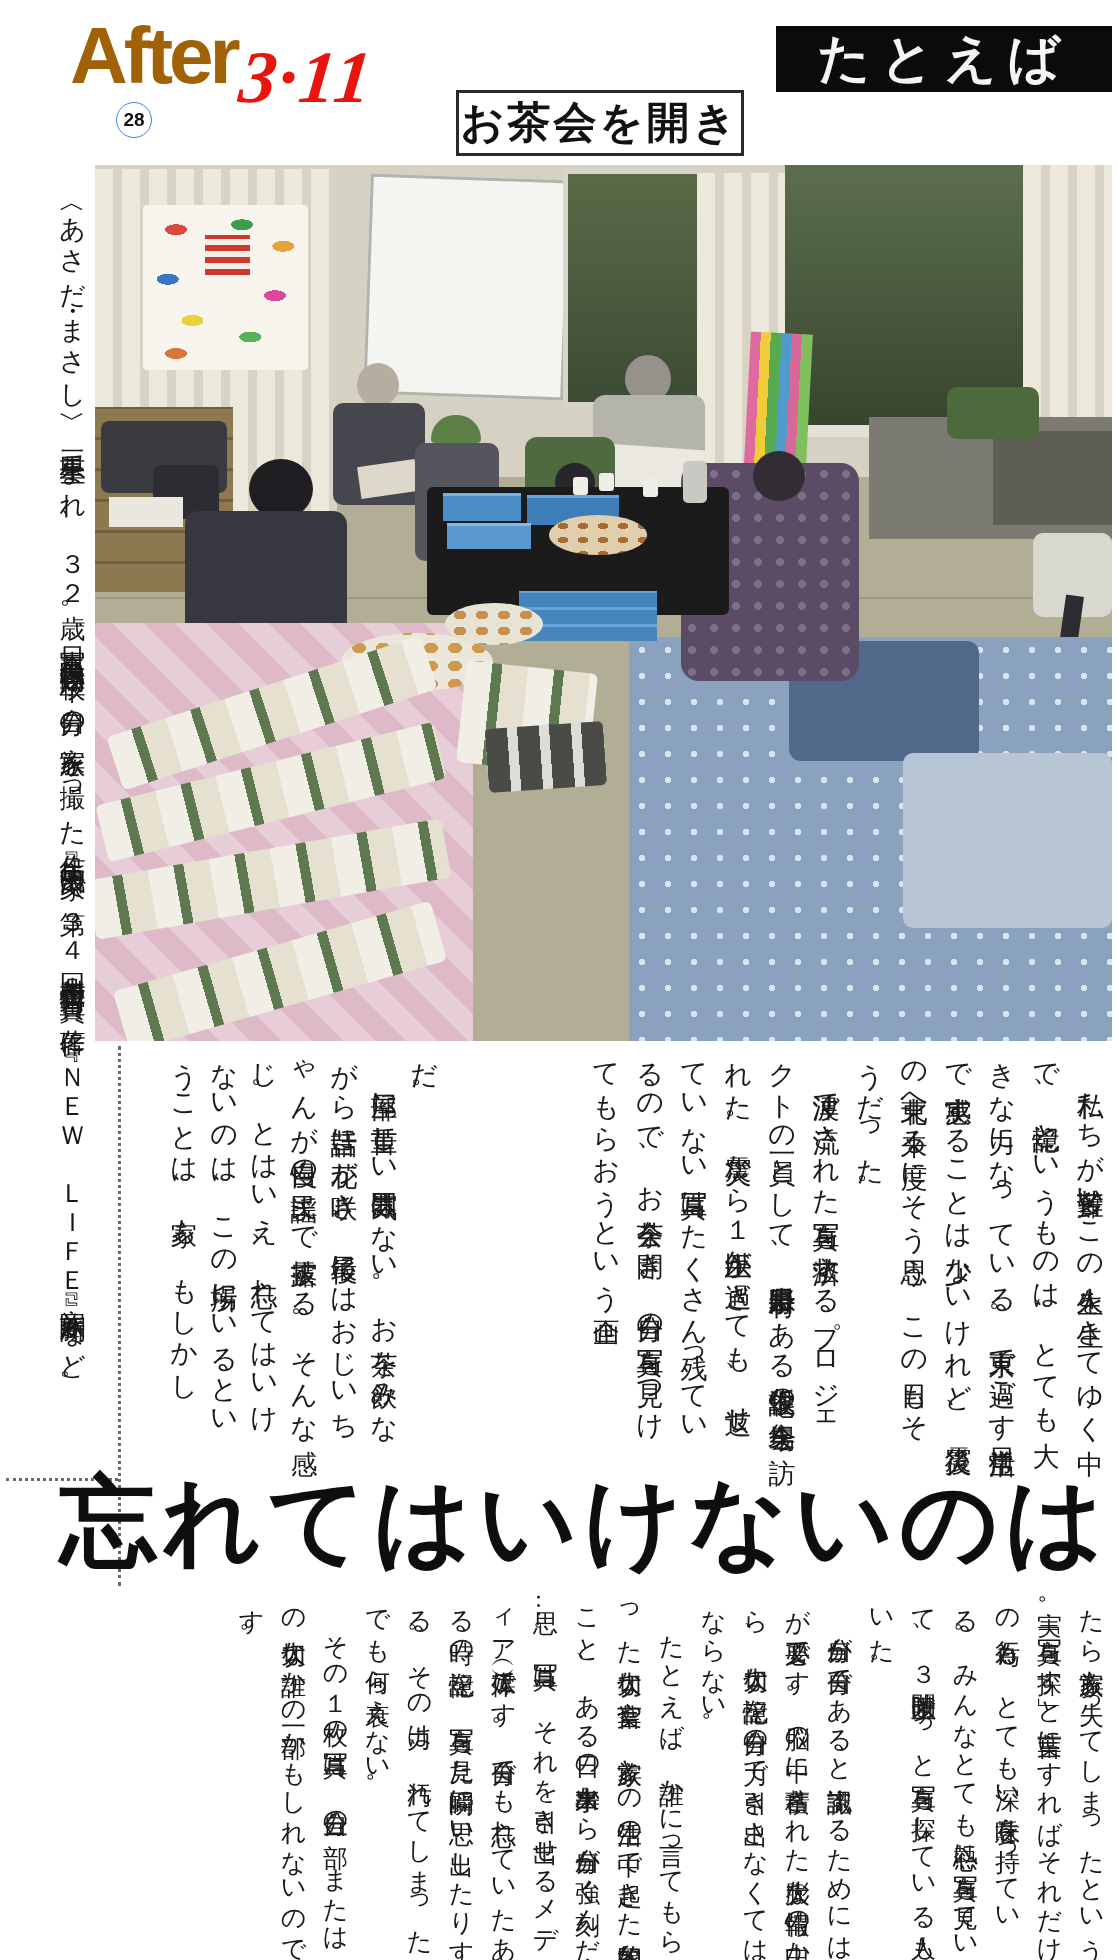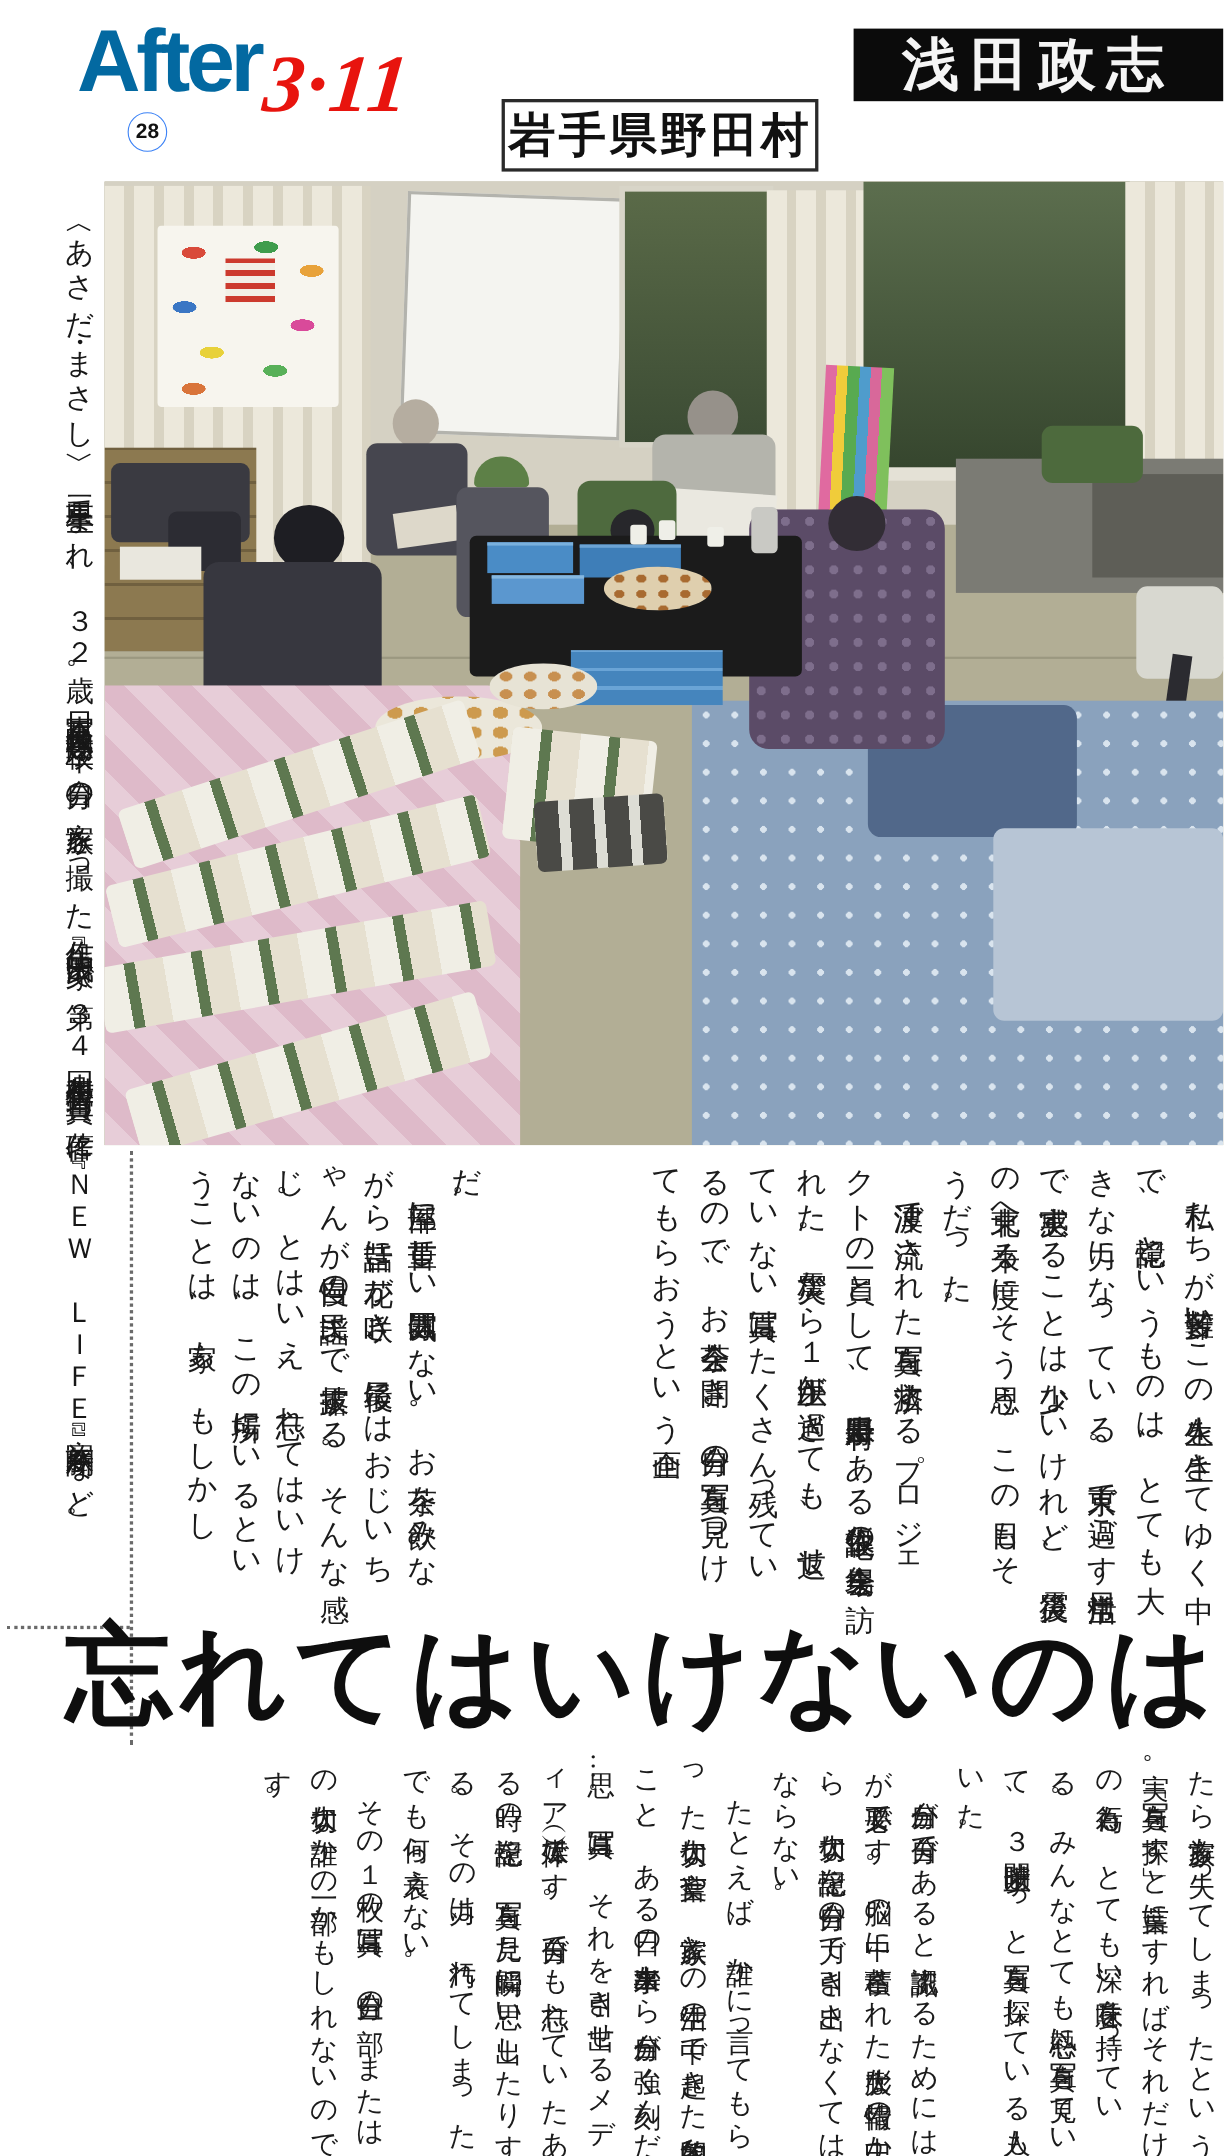--- a/index.html
+++ b/index.html
@@ -8,21 +8,21 @@
     position: relative; width: 1118px; height: 1960px;
     background:#ffffff; overflow:hidden;
     font-family: "Liberation Serif", "DejaVu Serif", serif;
     color:#1b1b1b;
   }
   .abs { position:absolute; }
 
   
   .after-logo {
     left:70px; top:16px; font-family:"Liberation Sans","DejaVu Sans",sans-serif;
-    font-weight:bold; font-size:80px; letter-spacing:-4px; color:#0369a1; line-height:1;
+    font-weight:bold; font-size:80px; letter-spacing:-4px; color:#a16207; line-height:1;
   }
   .red-311 {
     left:240px; top:40px; font-size:74px; font-style:italic; font-weight:bold;
     color:#e8140e; line-height:1; transform:skewX(-6deg); letter-spacing:2px;
   }
   .episode-circle {
     left:116px; top:102px; width:36px; height:36px; border:1px solid #3b82f6; border-radius:50%;
     font-family:"Liberation Sans","DejaVu Sans",sans-serif; font-weight:bold; font-size:19px;
     display:flex; align-items:center; justify-content:center; color:#111;
   }
@@ -71,22 +71,22 @@
   .packets { background:repeating-linear-gradient(90deg,#f0eee5 0 26px,#5e7850 26px 36px,#e6e0d0 36px 62px); border-radius:6px; }
 </style>
 </head>
 <body>
 
 <div class="page">
 
   <div class="abs after-logo">After</div>
   <div class="abs red-311">3·11</div>
   <div class="abs episode-circle">28</div>
-  <div class="abs location-box">岩手県野田村</div>
-  <div class="abs name-plate">浅田政志</div>
+  <div class="abs location-box">お茶会を開き</div>
+  <div class="abs name-plate">たとえば</div>
 
   <div class="abs photo">
     <div class="ph" style="left:0;top:0;width:1017px;height:312px;background:#d5d1c3;"></div>
     <div class="ph folds" style="left:0;top:4px;width:242px;height:345px;"></div>
     <div class="ph" style="left:48px;top:40px;width:165px;height:165px;background:
       radial-gradient(ellipse 18px 9px at 20% 15%, #d94a3a 60%, transparent 61%),
       radial-gradient(ellipse 18px 9px at 60% 12%, #3f9c4c 60%, transparent 61%),
       radial-gradient(ellipse 18px 9px at 85% 25%, #e8a23a 60%, transparent 61%),
       radial-gradient(ellipse 18px 9px at 15% 45%, #3a76c4 60%, transparent 61%),
       radial-gradient(ellipse 18px 9px at 80% 55%, #d94a9a 60%, transparent 61%),

